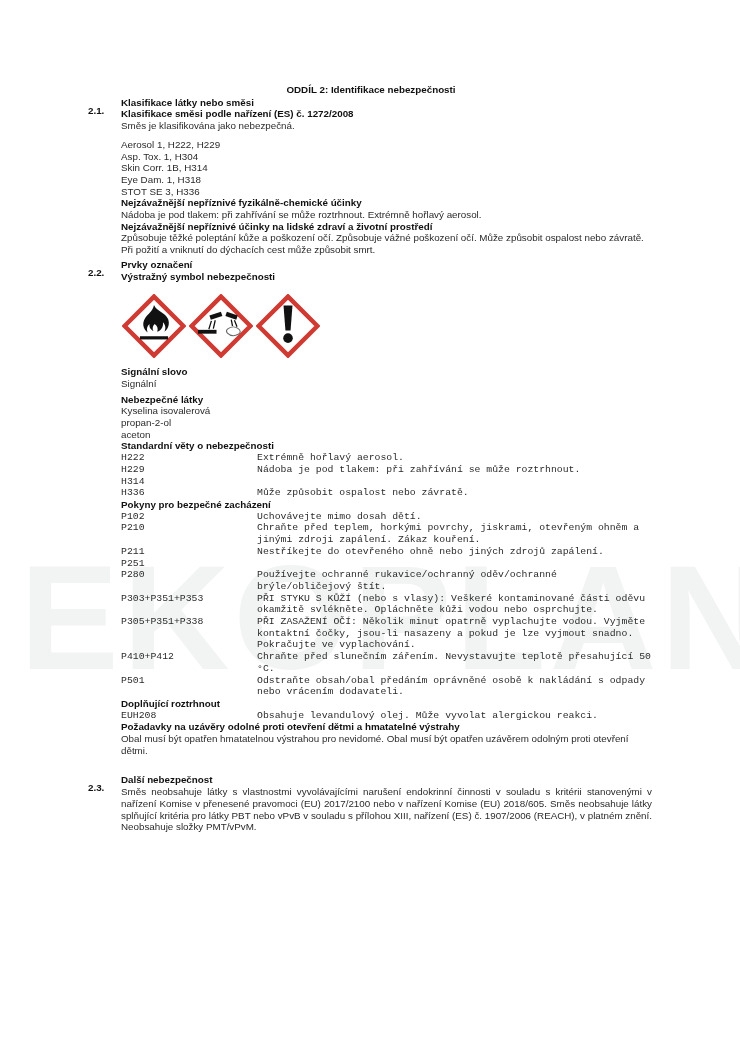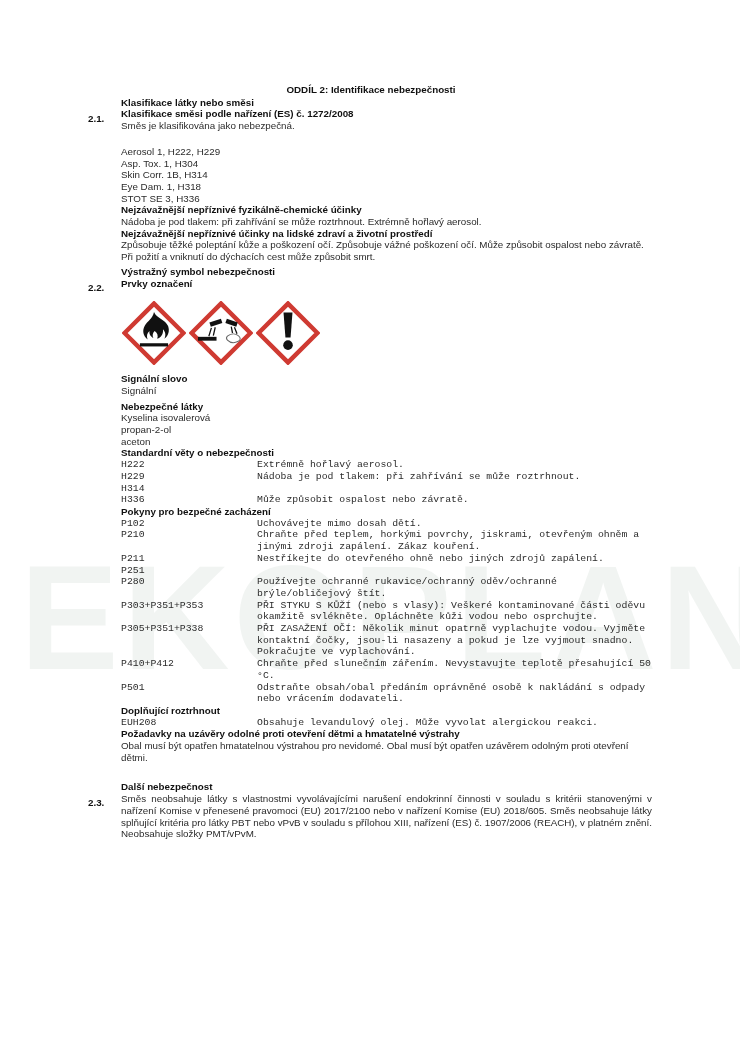--- a/index.html
+++ b/index.html
@@ -14,22 +14,22 @@
   .watermark {
     position: absolute; left: 20px; top: 612px; width: 740px;
     font-size: 148px; font-weight: 700; letter-spacing: 4px;
     color: rgba(80, 115, 95, 0.08); white-space: nowrap;
     z-index: 0; user-select: none;
   }
   .content { position: absolute; left: 88px; top: 84px; width: 566px; z-index: 1; }
   .b { font-weight: 700; color: #111; }
   .doc-title { font-weight: 700; color: #111; text-align: center; }
   .block { position: relative; padding-left: 33px; margin-top: 1px; }
-  .block > .num { position: absolute; left: 0; top: 16px; font-weight: 700; color: #111; }
-  .gap-lg { margin-top: 14px; }
+  .block > .num { position: absolute; left: 0; top: 8px; font-weight: 700; color: #111; }
+  .gap-lg { margin-top: 7px; }
   .gap-md { margin-top: 4px; }
   .para { width: 531px; }
   .para.just { text-align: justify; }
   .stmt { display: flex; font-family: Liberation Mono, monospace; }
   .stmt .code { width: 136px; flex: none; }
   .stmt .desc { width: 394px; }
   .picto-row { display: flex; gap: 3px; margin: 12px 0 8px 1px; }
   .picto { width: 64px; height: 64px; }
 </style>
 </head>
@@ -56,22 +56,22 @@
     </div>
 
     <div class="b">Nejzávažnější nepříznivé fyzikálně-chemické účinky</div>
     <div class="para">Nádoba je pod tlakem: při zahřívání se může roztrhnout. Extrémně hořlavý aerosol.</div>
     <div class="b">Nejzávažnější nepříznivé účinky na lidské zdraví a životní prostředí</div>
     <div class="para">Způsobuje těžké poleptání kůže a poškození očí. Způsobuje vážné poškození očí. Může způsobit ospalost nebo závratě. Při požití a vniknutí do dýchacích cest může způsobit smrt.</div>
   </div>
 
   <div class="block" style="margin-top:3px">
     <span class="num">2.2.</span>
+    <div class="b">Prvky označení</div>
     <div class="b">Výstražný symbol nebezpečnosti</div>
-    <div class="b">Prvky označení</div>
 
     <div class="picto-row">
 
       <svg class="picto" viewBox="0 0 100 100">
         <polygon points="50,4 96,50 50,96 4,50" fill="#ffffff" stroke="#cf3a32" stroke-width="7"></polygon>
         <path fill="#111111" d="M50 17 C48 27 40 31 36 38 C31 46 33 55 40 60 C38 55 39 50 43 47 C42 52 45 56 49 58 C47 54 48 50 51 47 C55 50 57 54 55 59 C61 57 65 51 64 44 C68 48 69 54 66 59 C72 55 75 47 72 39 C68 29 54 27 50 17 Z"></path>
         <rect x="28" y="66" width="44" height="5" fill="#111111"></rect>
       </svg>
 
       <svg class="picto" viewBox="0 0 100 100">

